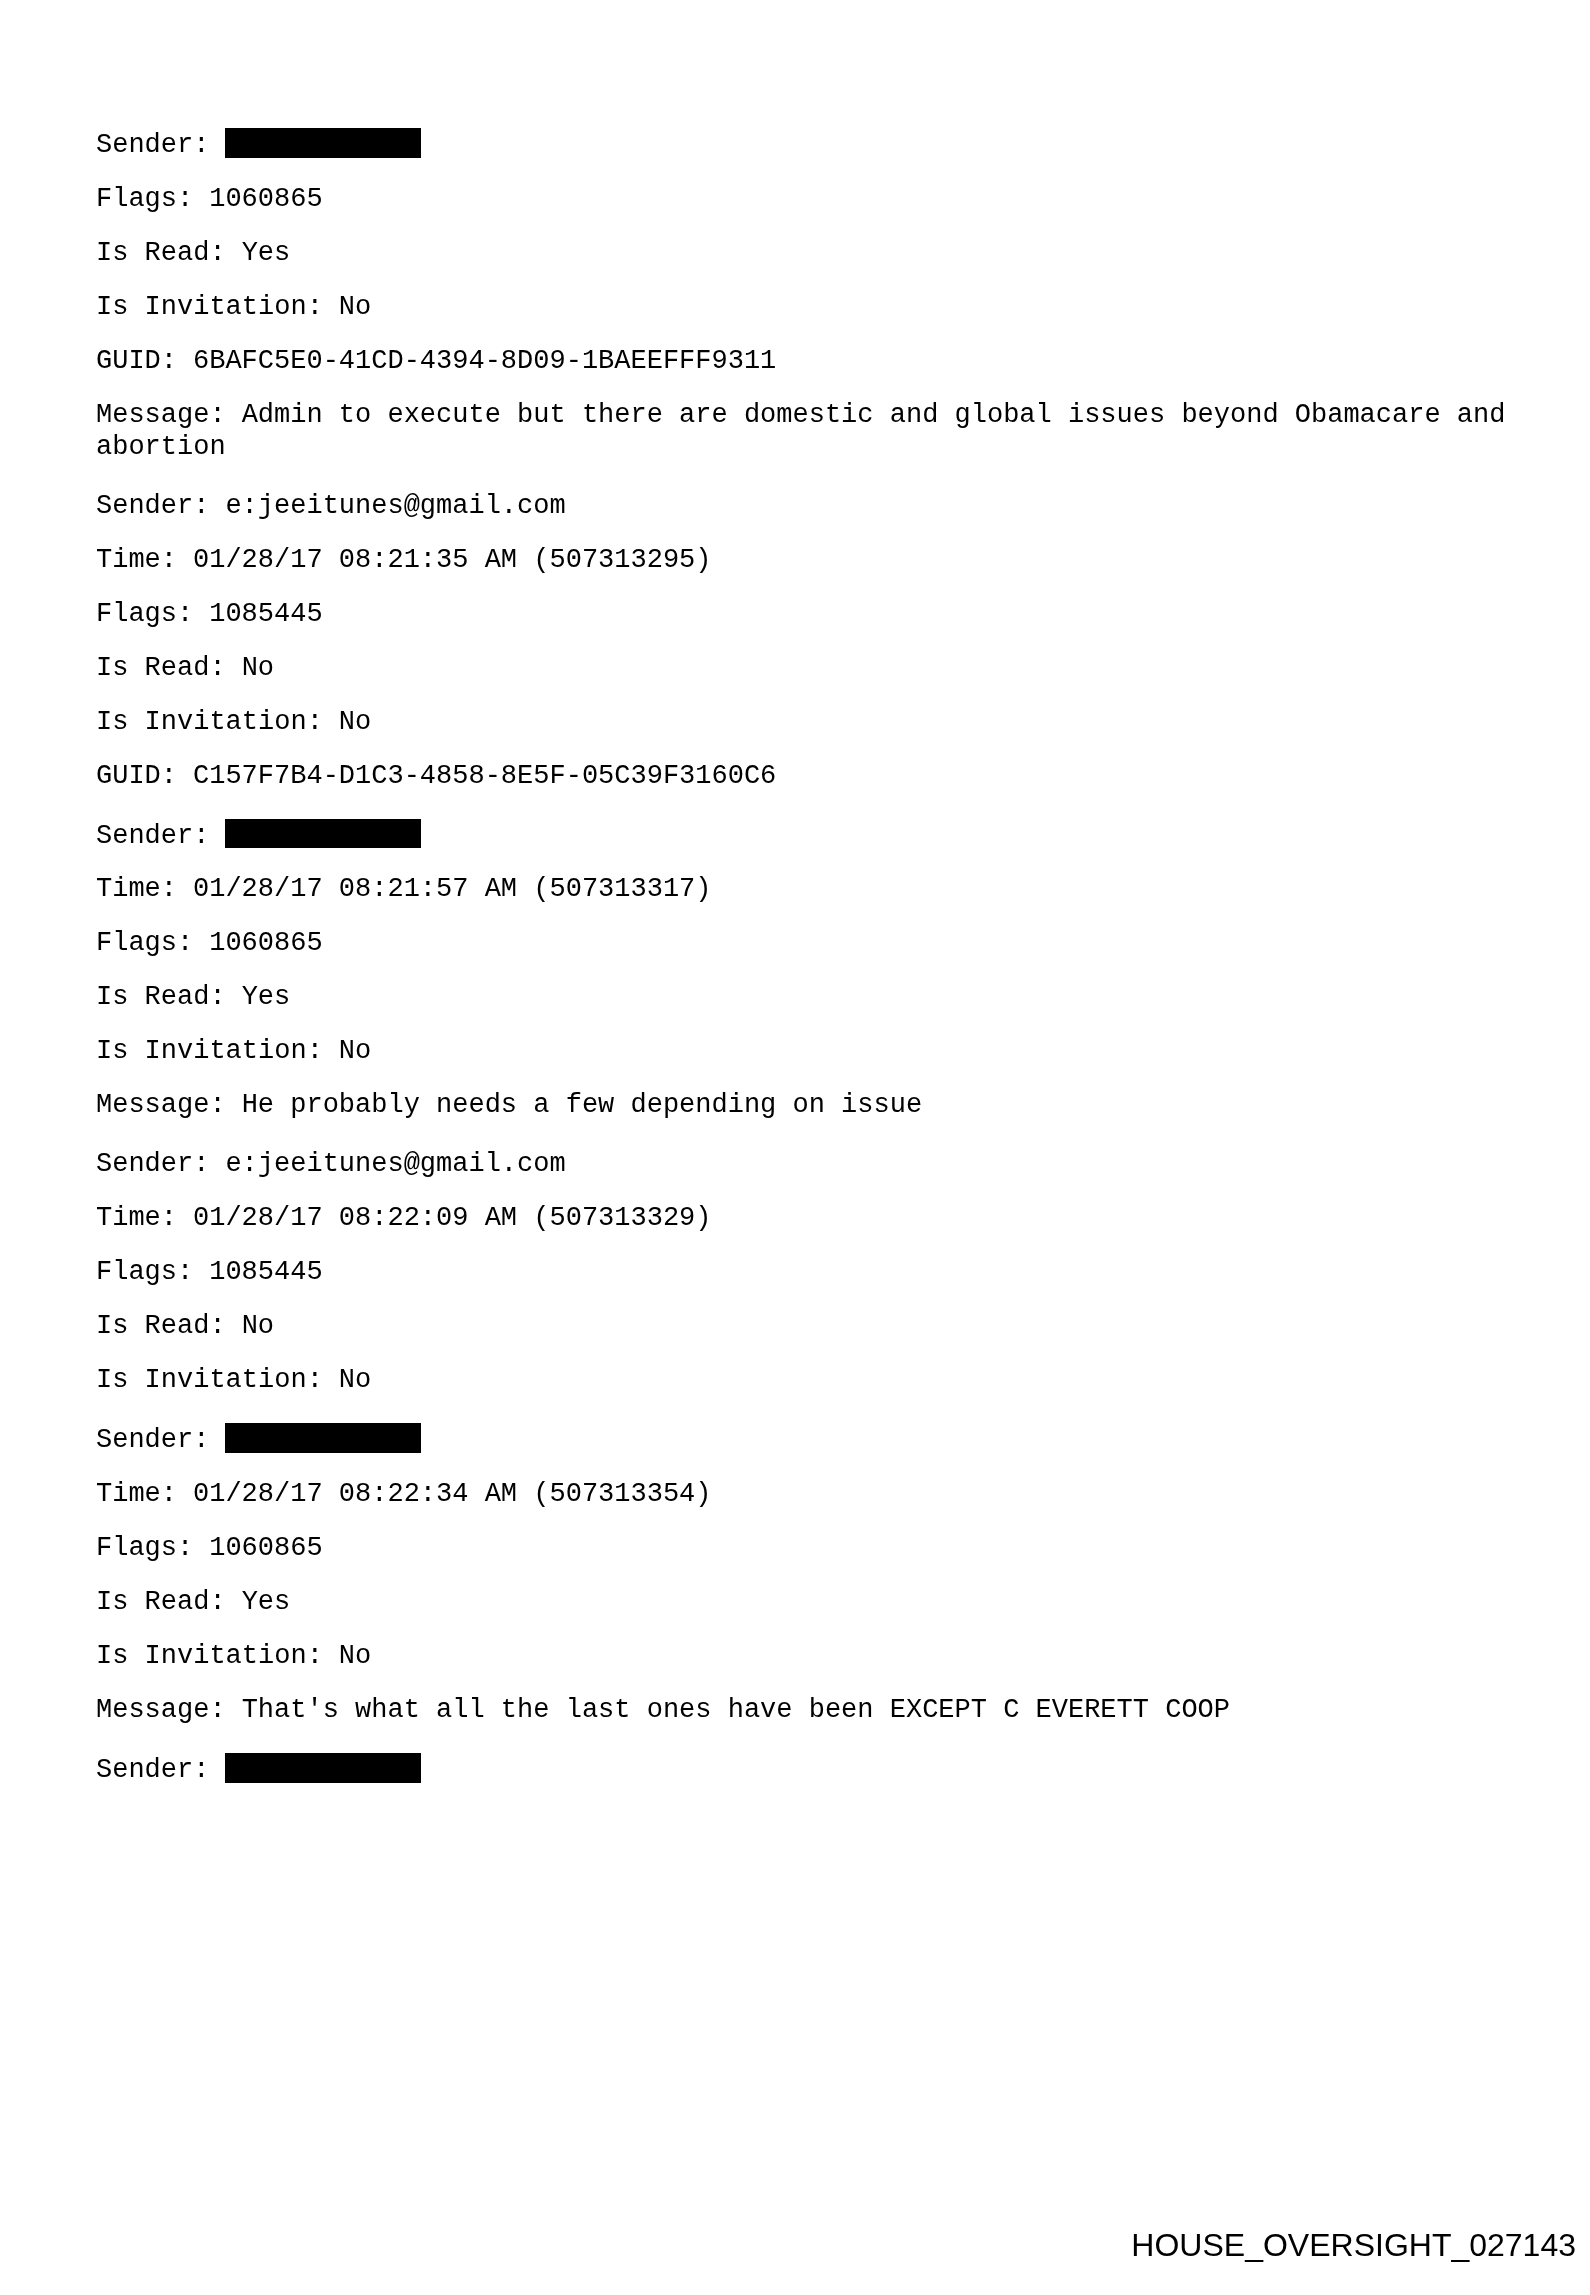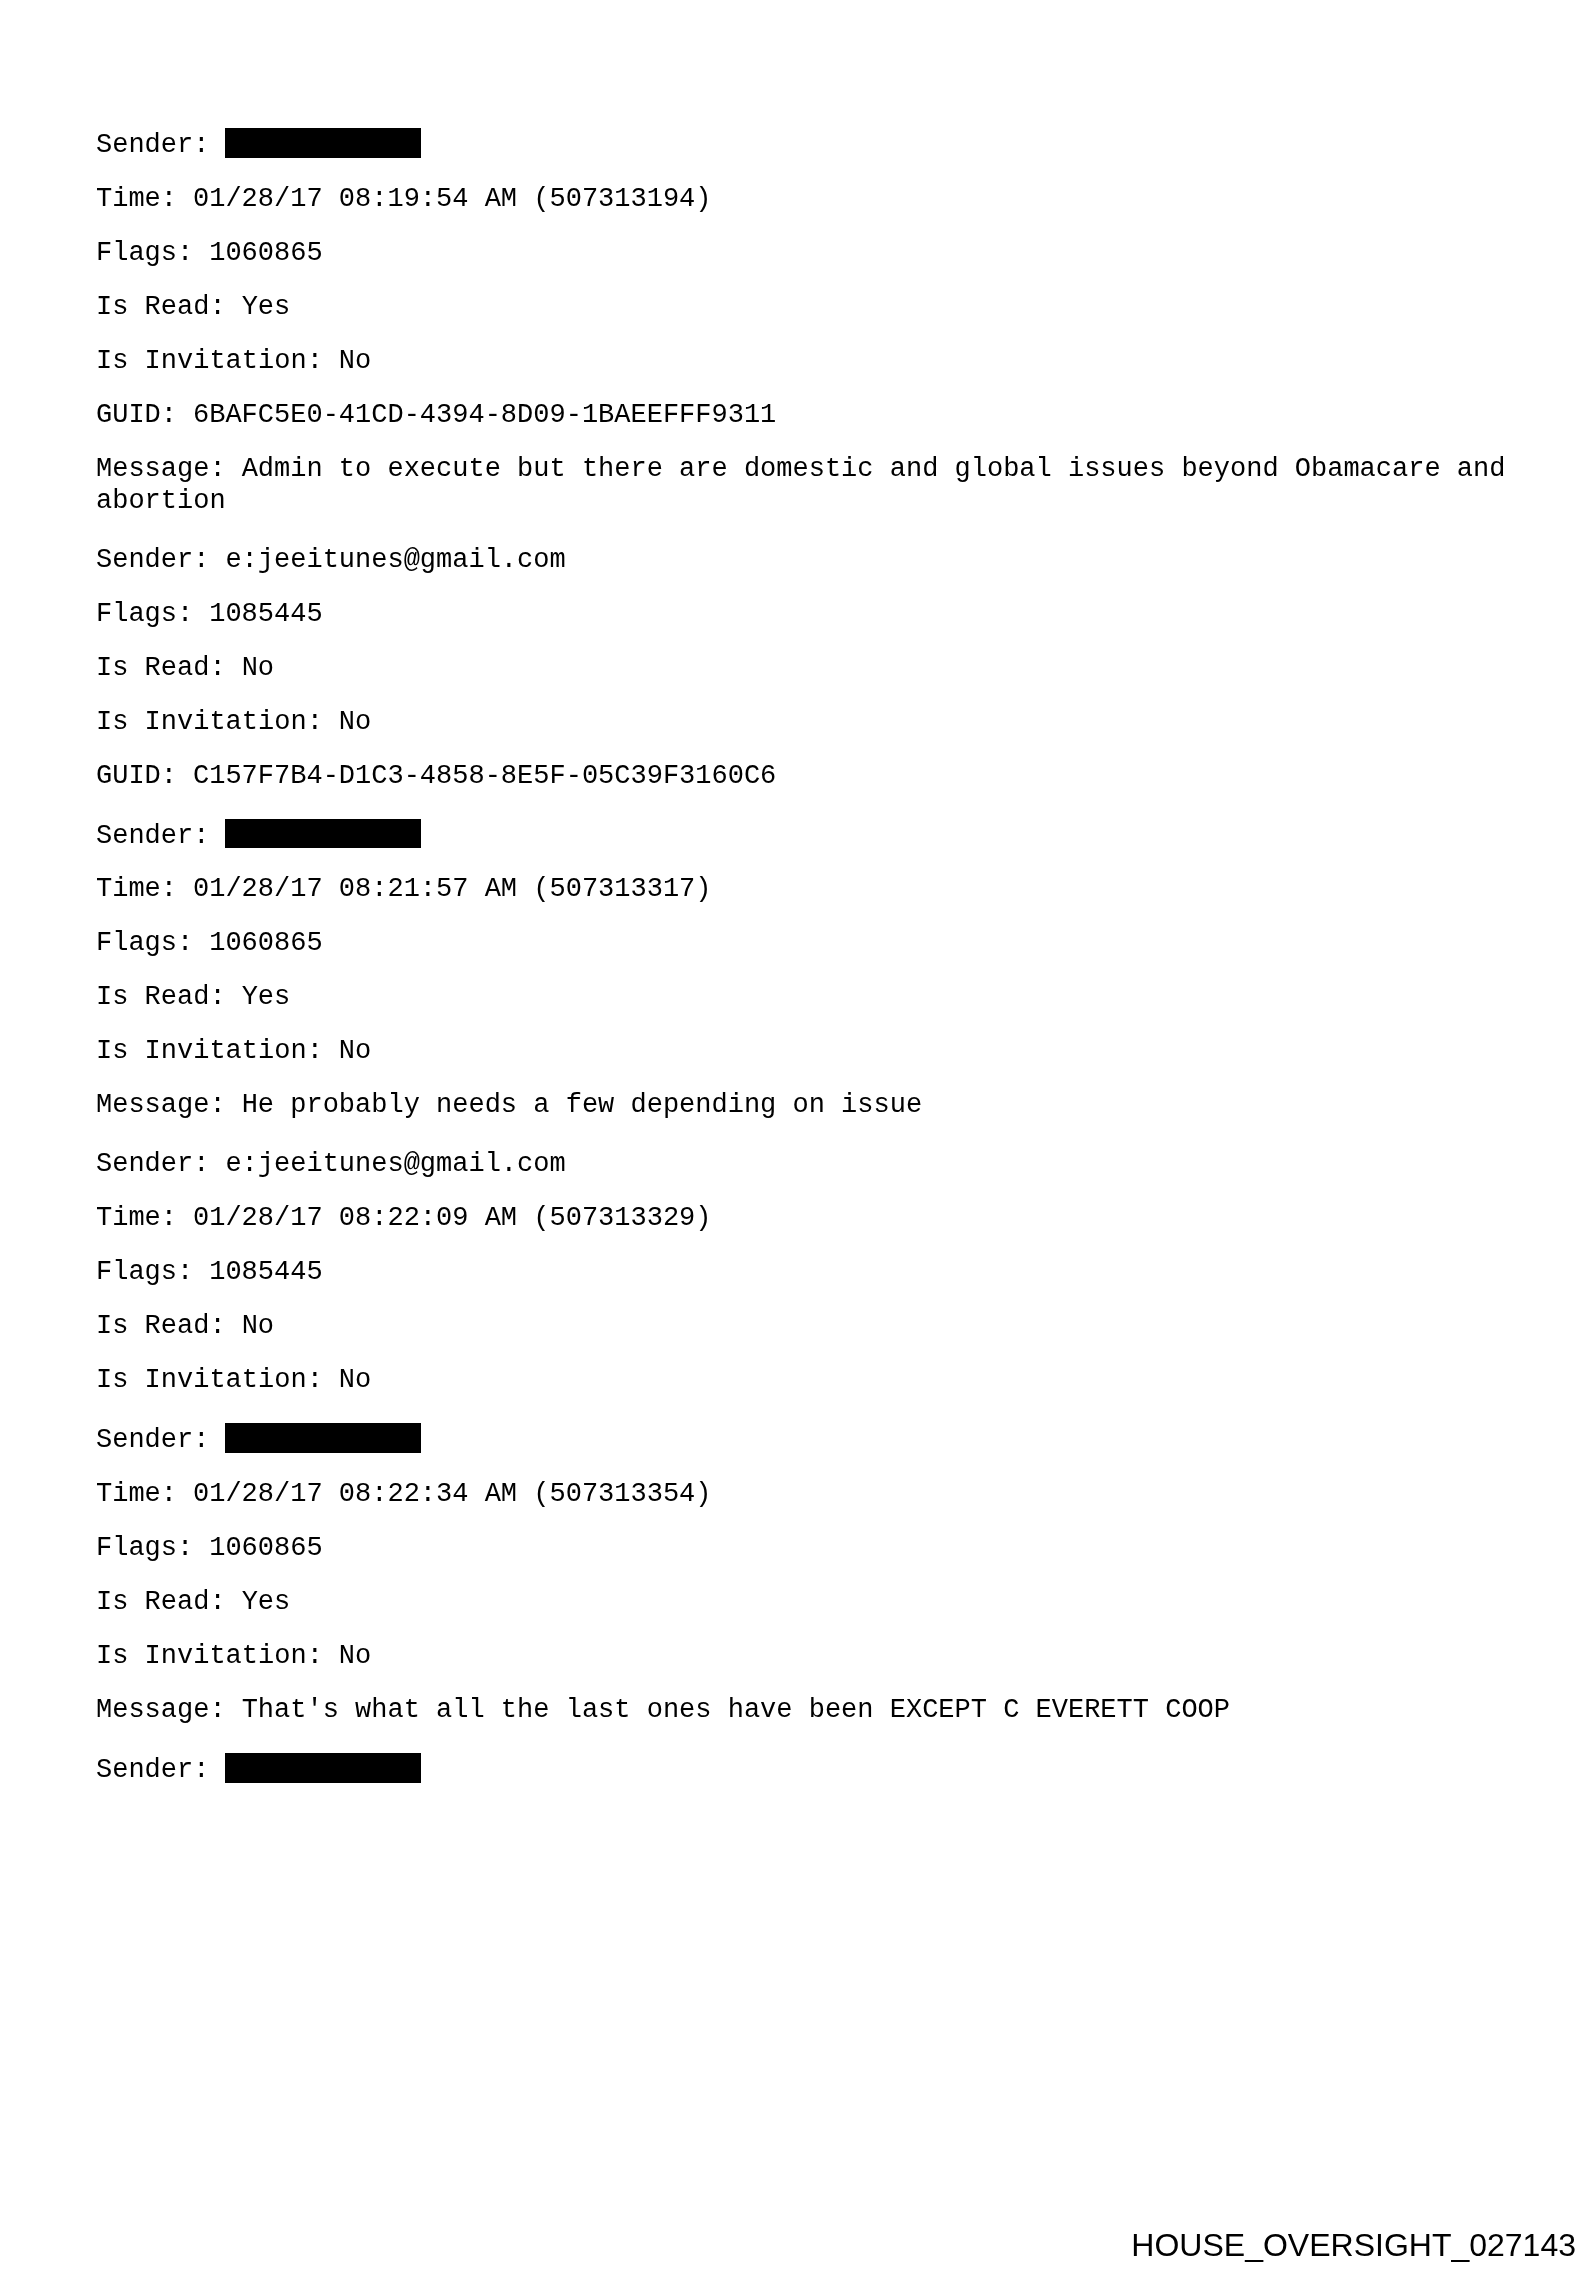--- a/index.html
+++ b/index.html
@@ -61,31 +61,31 @@
   }
 </style>
 </head>
 <body>
 
 <div class="page">
   <div class="content">
 
     <div class="record">
       <p class="field"><span>Sender:</span><span class="redaction"></span></p>
-      <p class="field"><span>Time:</span><span class="val">01/28/17 08:19:54 AM (507313194)</span></p>
       <p class="field"><span>Flags:</span><span class="val">1060865</span></p>
       <p class="field"><span>Is Read:</span><span class="val">Yes</span></p>
       <p class="field"><span>Is Invitation:</span><span class="val">No</span></p>
       <p class="field"><span>GUID:</span><span class="val">6BAFC5E0-41CD-4394-8D09-1BAEEFFF9311</span></p>
       <p class="field"><span>Message:</span><span class="val">Admin to execute but there are domestic and global issues beyond Obamacare and
 abortion</span></p>
     </div>
 
     <div class="record">
       <p class="field"><span>Sender:</span><span class="val">e:jeeitunes@gmail.com</span></p>
+      <p class="field"><span>Time:</span><span class="val">01/28/17 08:21:35 AM (507313295)</span></p>
       <p class="field"><span>Flags:</span><span class="val">1085445</span></p>
       <p class="field"><span>Is Read:</span><span class="val">No</span></p>
       <p class="field"><span>Is Invitation:</span><span class="val">No</span></p>
       <p class="field"><span>GUID:</span><span class="val">C157F7B4-D1C3-4858-8E5F-05C39F3160C6</span></p>
     </div>
 
     <div class="record">
       <p class="field"><span>Sender:</span><span class="redaction"></span><span class="sender-prefix">-</span></p>
       <p class="field"><span>Time:</span><span class="val">01/28/17 08:21:57 AM (507313317)</span></p>
       <p class="field"><span>Flags:</span><span class="val">1060865</span></p>

